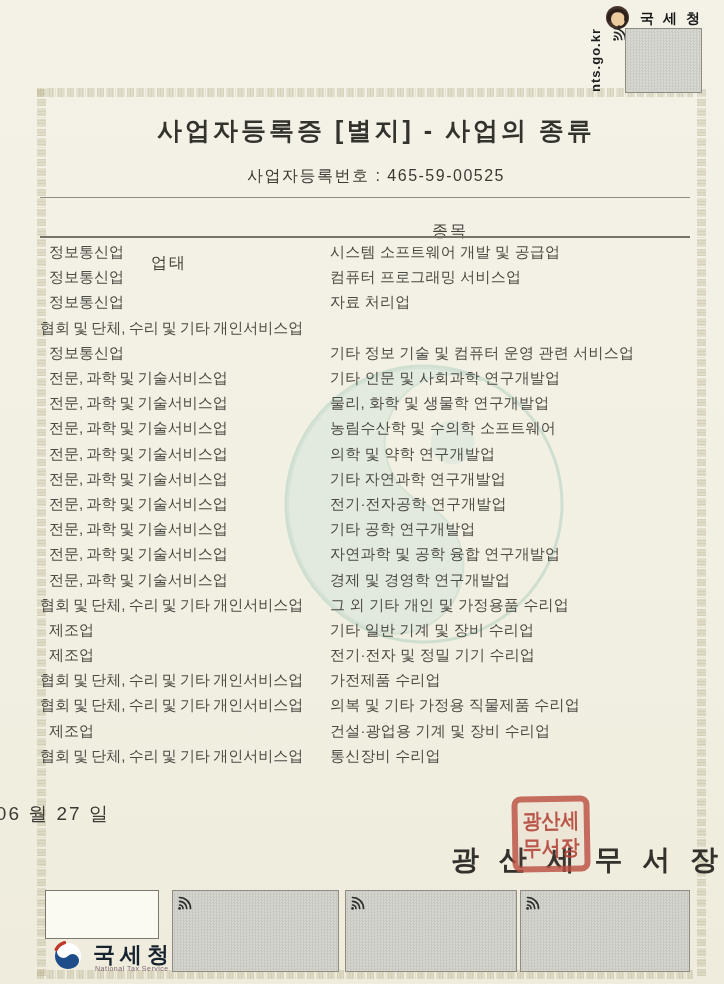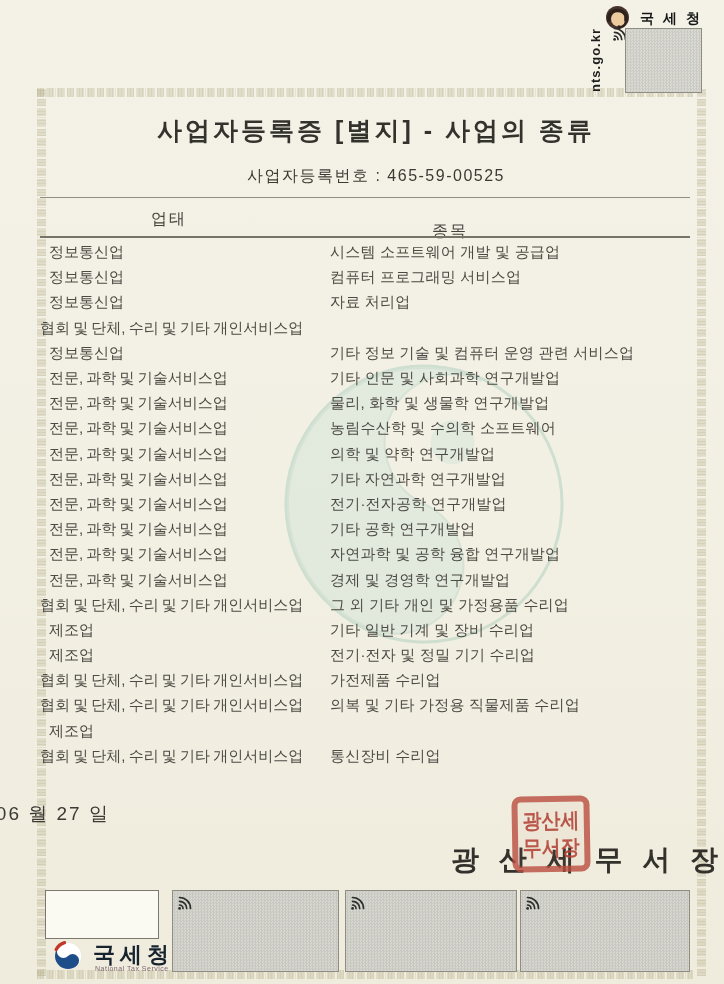--- a/index.html
+++ b/index.html
@@ -42,21 +42,21 @@
   .doc-title { position:absolute; left:0; top:114px; width:100%; text-align:center;
     font-size:25px; font-weight:bold; letter-spacing:3px; color:#34322d; }
   .doc-regno { position:absolute; left:0; top:166px; width:100%; text-align:center;
     font-size:16px; letter-spacing:1.5px; color:#3c3a35; }
 
   
   .rule { position:absolute; left:40px; width:650px; background:#8f8d85; }
   .rule-top { top:197px; height:1px; }
   .rule-mid { top:236px; height:2px; background:#767469; }
   .hdr { position:absolute; top:209px; font-size:16px; color:#45433d; text-align:center; letter-spacing:2px; }
-  .hdr-uptae { left:40px; width:258px; }
+  .hdr-uptae { left:40px; width:258px;margin-top:44px; }
   .hdr-jongmok { left:330px; width:240px;margin-top:12px; }
 
   .rows { position:absolute; left:40px; top:240px; width:652px; }
   .row { display:flex; height:25.2px; align-items:center; font-size:15px; color:#4c4a44; }
   .col-left  { width:290px; padding-left:9px; box-sizing:border-box; white-space:nowrap;
     letter-spacing:0; word-spacing:-1px; }
   .col-left.flush { padding-left:0; }
   .col-right { flex:1; white-space:nowrap; letter-spacing:.2px; }
 
   
@@ -226,20 +226,21 @@
       <div class="col-right">가전제품 수리업</div>
     </div>
 
     <div class="row">
       <div class="col-left flush">협회 및 단체, 수리 및 기타 개인서비스업</div>
       <div class="col-right">의복 및 기타 가정용 직물제품 수리업</div>
     </div>
 
     <div class="row">
       <div class="col-left">제조업</div>
+      <div class="col-right">건설·광업용 기계 및 장비 수리업</div>
     </div>
 
     <div class="row">
       <div class="col-left flush">협회 및 단체, 수리 및 기타 개인서비스업</div>
       <div class="col-right">통신장비 수리업</div>
     </div>
   </div>
 
   <div class="issue-date">2023 년 06 월 27 일</div>
   <div class="signer">광 산 세 무 서 장</div>

